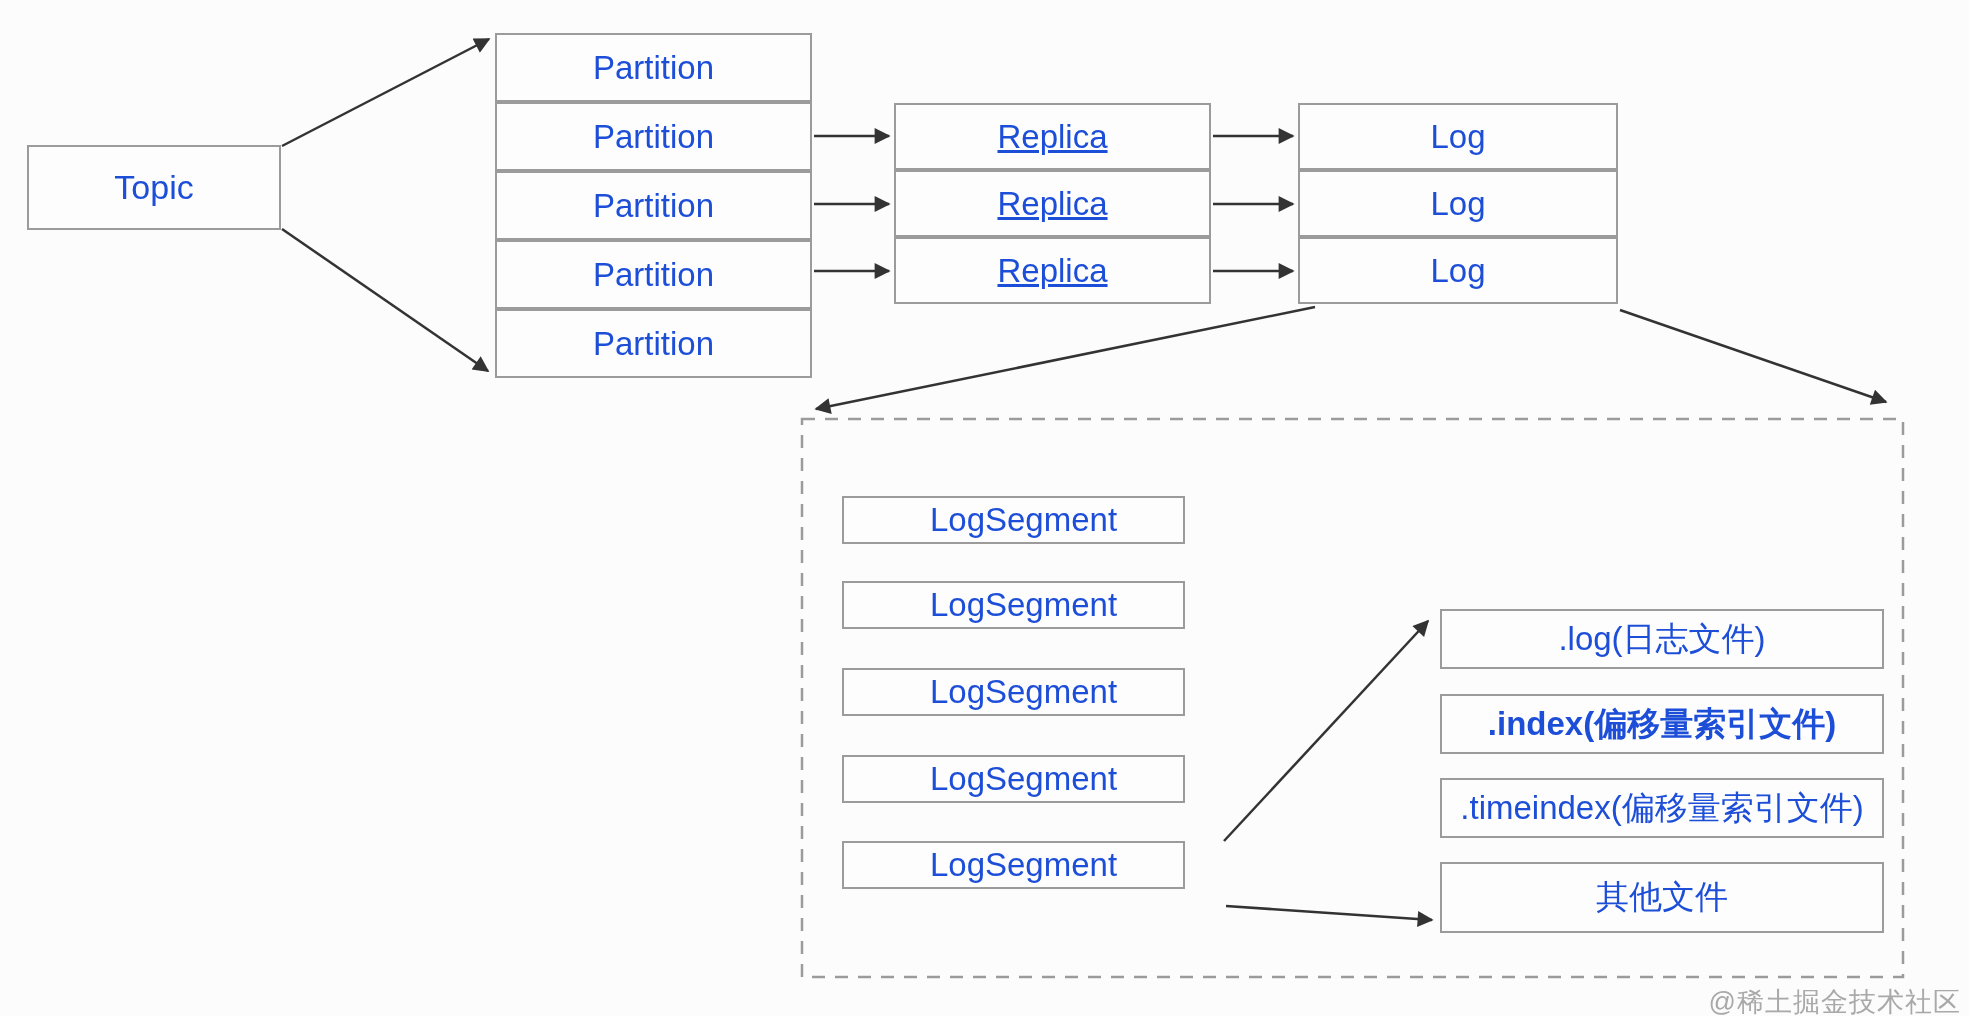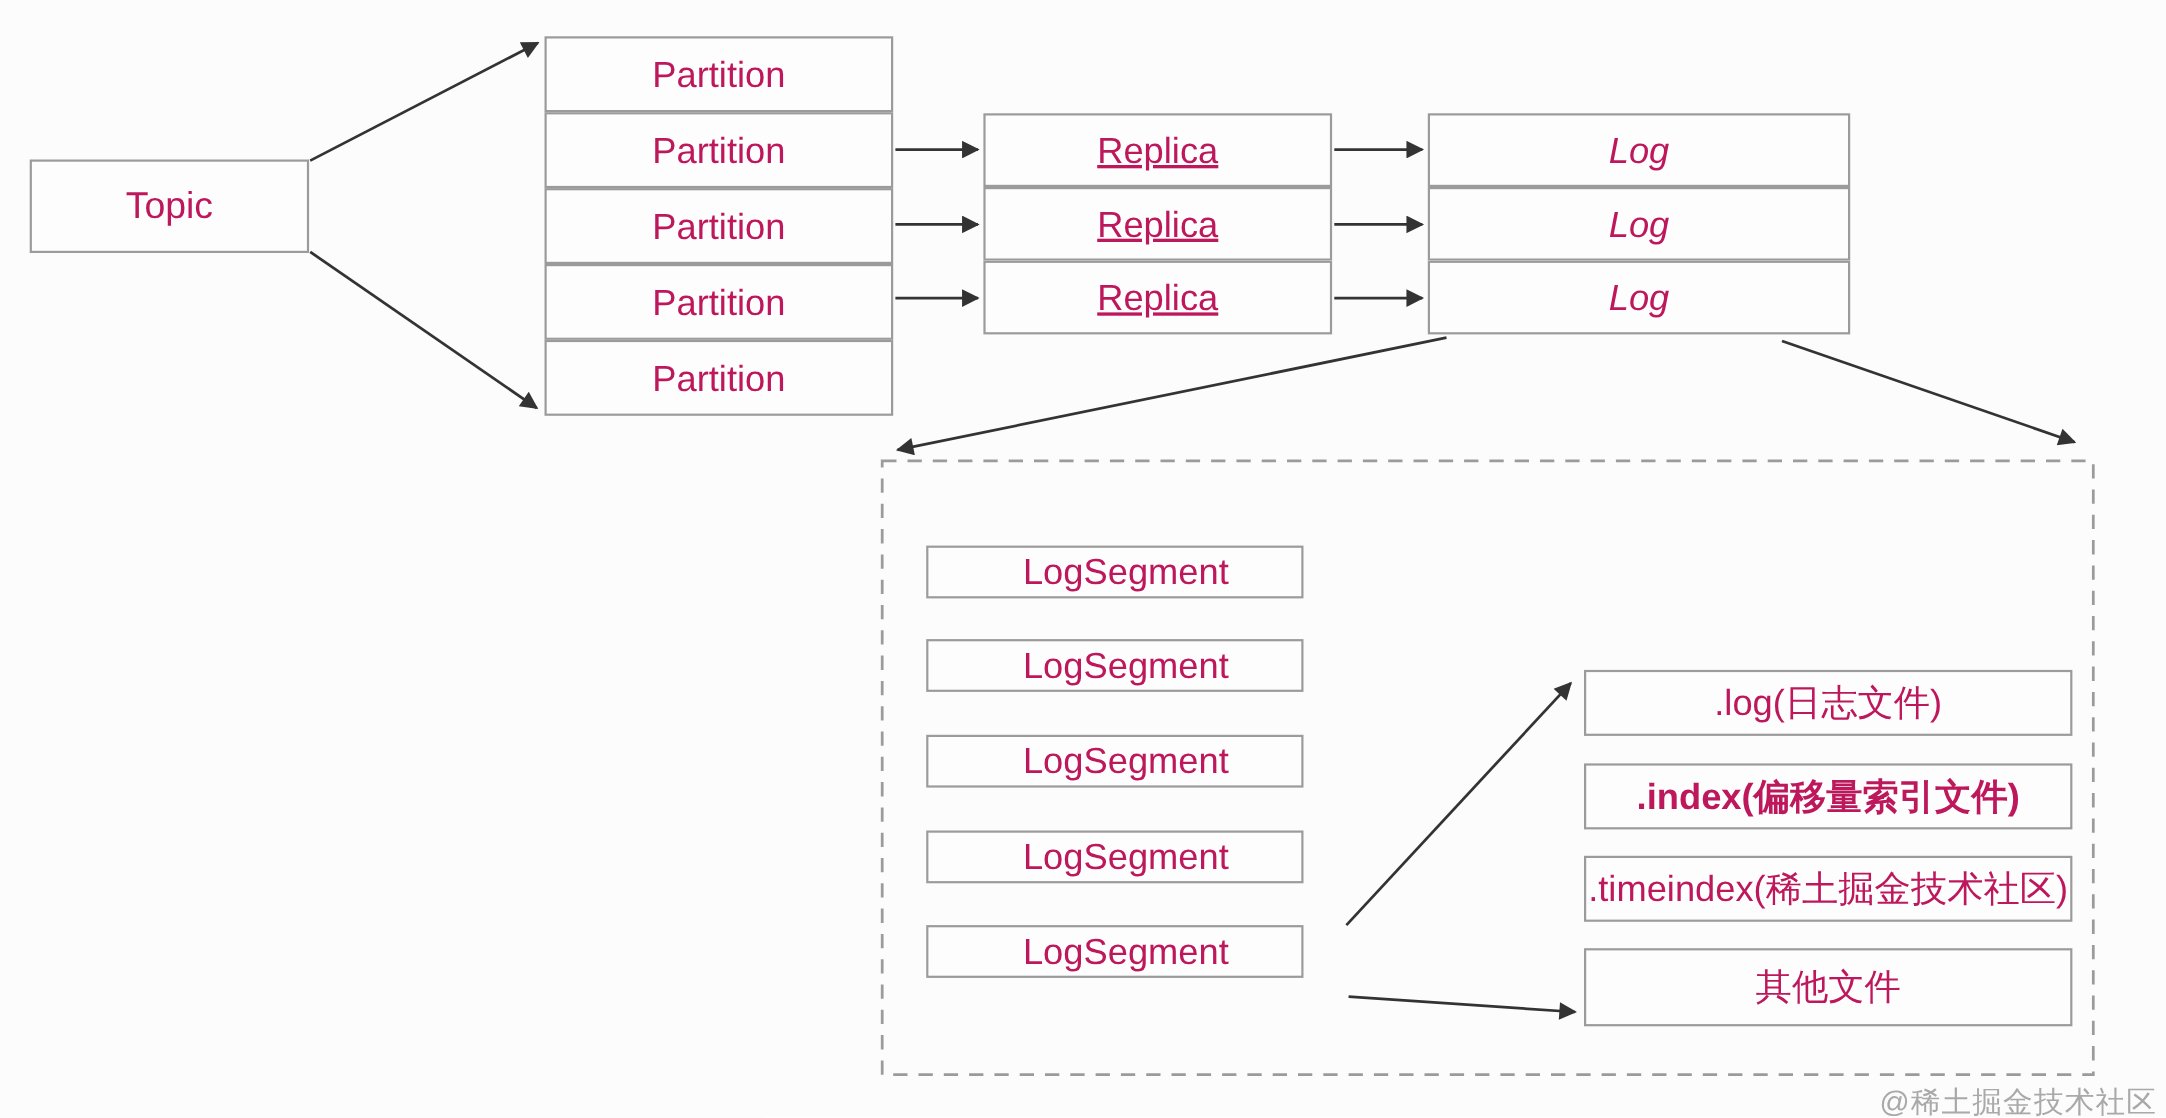--- a/index.html
+++ b/index.html
@@ -8,40 +8,40 @@
     width:1969px;height:1016px;
     background:#fcfcfc;
     font-family:"Liberation Sans", sans-serif;
     overflow:hidden;
   }
   .box{
     position:absolute;
     box-sizing:border-box;
     border:2px solid #9b9b9b;
     background:#fdfdfd;
-    color:#be185d;
+    color:#1d4ed8;
     font-size:33px;
     text-align:center;
     display:flex;
     align-items:center;
     justify-content:center;
     white-space:nowrap;
     z-index:2;
   }
   
   .topic{left:27px;top:145px;width:254px;height:85px;font-size:34px;}
   
   .part{left:495px;width:317px;height:69px;}
   .part.r0{top:33px;}  .part.r1{top:102px;} .part.r2{top:171px;}
   .part.r3{top:240px;} .part.r4{top:309px;}
   
   .repl{left:894px;width:317px;height:67px;text-decoration:underline;}
   .repl.r0{top:103px;} .repl.r1{top:170px;} .repl.r2{top:237px;}
   
-  .log{left:1298px;width:384px;height:67px;font-style:italic;}
+  .log{left:1298px;width:320px;height:67px;}
   .log.r0{top:103px;} .log.r1{top:170px;} .log.r2{top:237px;}
   
   .seg{left:842px;width:343px;height:48px;padding-left:20px;}
   .seg.s0{top:496px;} .seg.s1{top:581px;} .seg.s2{top:668px;}
   .seg.s3{top:755px;} .seg.s4{top:841px;}
   
   .file{left:1440px;width:444px;height:60px;}
   .file.f0{top:609px;} .file.f1{top:694px;font-weight:bold;} .file.f2{top:778px;} .file.f3{top:862px;height:71px;}
   
   #wires{position:absolute;left:0;top:0;width:1969px;height:1016px;z-index:1;}
@@ -103,18 +103,18 @@
   <div class="box log r2">Log</div>
 
   <div class="box seg s0">LogSegment</div>
   <div class="box seg s1">LogSegment</div>
   <div class="box seg s2">LogSegment</div>
   <div class="box seg s3">LogSegment</div>
   <div class="box seg s4">LogSegment</div>
 
   <div class="box file f0">.log(日志文件)</div>
   <div class="box file f1">.index(偏移量索引文件)</div>
-  <div class="box file f2">.timeindex(稀土掘金技术社区)</div>
+  <div class="box file f2">.timeindex(偏移量索引文件)</div>
   <div class="box file f3">其他文件</div>
 
   <div class="wm">@稀土掘金技术社区</div>
 
 </div>
 
 </body></html>

